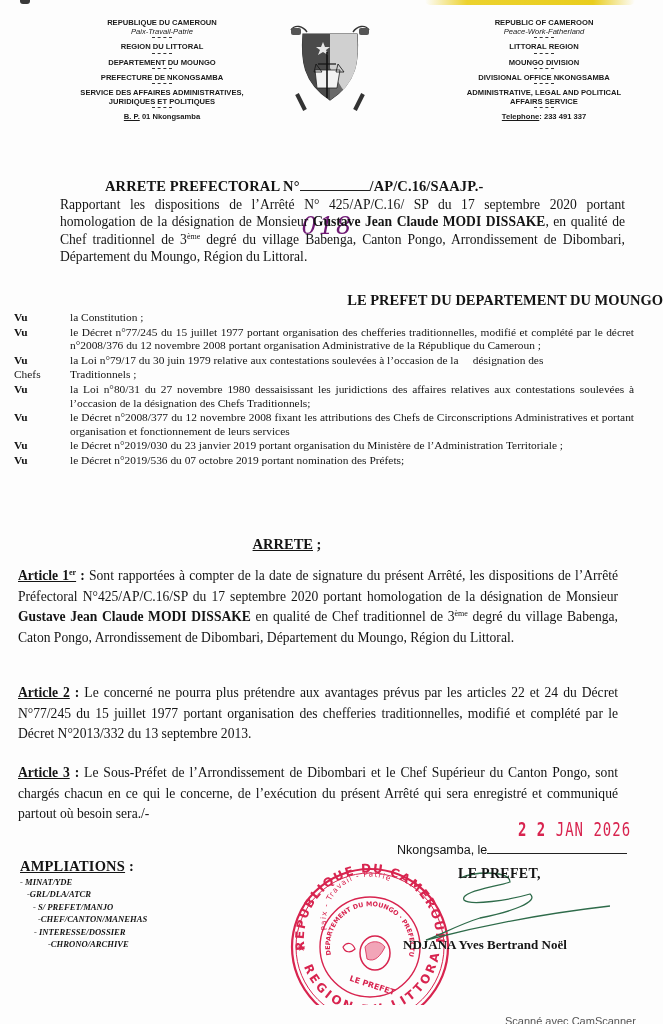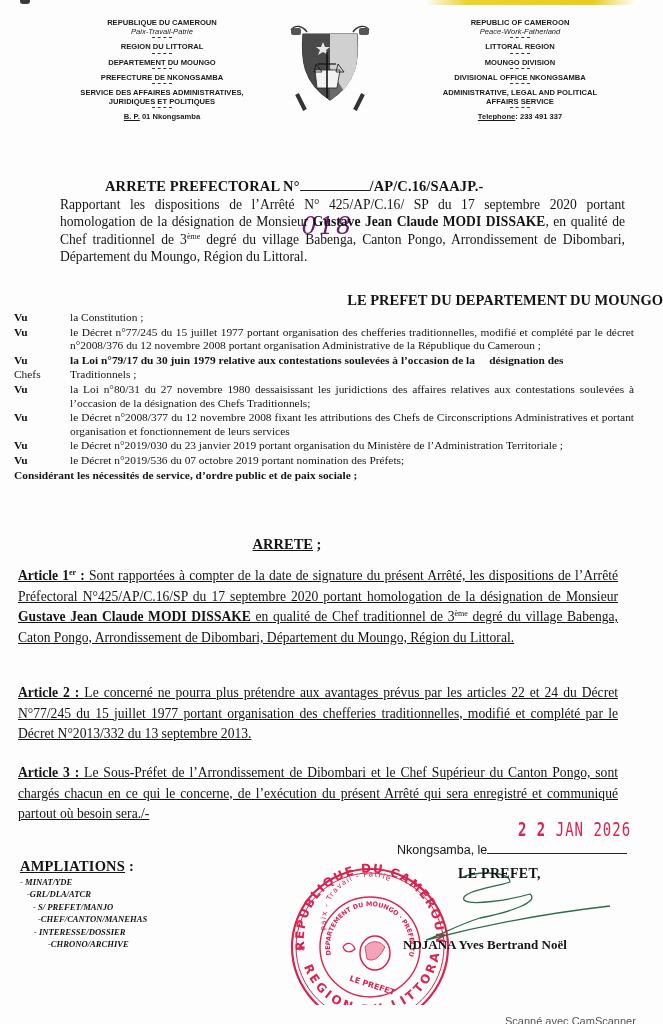--- a/index.html
+++ b/index.html
@@ -17,21 +17,21 @@
   .corner-mark { position:absolute; top:0; left:20px; width:10px; height:4px; background:#3a3a3a; border-radius:0 0 3px 3px; }
 
   
   .header { position: absolute; top: 18px; left: 0; width: 663px; height: 140px; }
   .hcol {
     position: absolute; top: 0; width: 220px; text-align: center;
     font-family: "Liberation Sans", sans-serif; font-weight: bold;
     font-size: 7.6px; line-height: 9.2px; color: #1a1a1a;
   }
   .hcol.left { left: 52px; }
-  .hcol.right { left: 420px; width: 200px; }
+  .hcol.right { left: 444px; width: 200px; }
   .hcol .motto { font-style: italic; font-weight: normal; }
   .hcol .sep { display:block; margin: 1px auto 4px; width: 20px; border-top: 1px dashed #333; height: 0; }
   .hcol .line { display:block; }
   .hcol .ul { text-decoration: underline; }
   .emblem { position: absolute; left: 285px; top: 2px; width: 90px; height: 100px; }
 
   
   .title-row {
     position: absolute; top: 176px; left: 105px; width: 520px;
     font-weight: bold; font-size: 14.5px; letter-spacing: 0.1px;
@@ -66,21 +66,21 @@
   .considerant { font-weight: bold; font-size: 11.4px; margin-top: 1px; }
 
   .arrete-head {
     position: absolute; top: 536px; left: 0; width: 574px; text-align: center;
     font-weight: bold; font-size: 14.5px;
   }
   .arrete-head u { text-decoration: underline; }
 
   .article {
     position: absolute; left: 18px; width: 600px;
-    font-size: 13.6px; line-height: 20.6px; text-align: justify; text-decoration: underline;
+    font-size: 13.6px; line-height: 20.6px; text-align: justify;
   }
   .article .art-label { font-weight: bold; text-decoration: underline; }
   .article b { font-weight: bold; }
   .art1 { top: 566px; }
   .art2 { top: 683px; }
   .art3 { top: 763px; }
 
   
   .date-stamp {
     position: absolute; top: 818px; left: 518px; color: #d8244f;
@@ -187,21 +187,21 @@
   <div class="vu-item">
       <span class="vu-label">Vu</span>
       <span class="vu-text">la Constitution ;</span>
     </div>
   <div class="vu-item">
       <span class="vu-label">Vu</span>
       <span class="vu-text">le Décret n°77/245 du 15 juillet 1977 portant organisation des chefferies traditionnelles, modifié et complété par le décret n°2008/376 du 12 novembre 2008 portant organisation Administrative de la République du Cameroun ;</span>
     </div>
   <div class="vu-item">
       <span class="vu-label">Vu</span>
-      <span class="vu-text" style="white-space:pre;font-weight:bold;">la Loi n°79/17 du 30 juin 1979 relative aux contestations soulevées à l’occasion de la     désignation des</span>
+      <span class="vu-text" style="white-space:pre;">la Loi n°79/17 du 30 juin 1979 relative aux contestations soulevées à l’occasion de la     désignation des</span>
     </div>
   <div class="vu-item chefs-row">
       <span class="vu-label">Chefs</span>
       <span class="vu-text">Traditionnels ;</span>
     </div>
   <div class="vu-item">
       <span class="vu-label">Vu</span>
       <span class="vu-text">la Loi n°80/31 du 27 novembre 1980 dessaisissant les juridictions des affaires relatives aux contestations soulevées à l’occasion de la désignation des Chefs Traditionnels;</span>
     </div>
   <div class="vu-item">
@@ -209,21 +209,20 @@
       <span class="vu-text">le Décret n°2008/377 du 12 novembre 2008 fixant les attributions des Chefs de Circonscriptions Administratives et portant organisation et fonctionnement de leurs services</span>
     </div>
   <div class="vu-item">
       <span class="vu-label">Vu</span>
       <span class="vu-text">le Décret n°2019/030 du 23 janvier 2019 portant organisation du Ministère de l’Administration Territoriale ;</span>
     </div>
   <div class="vu-item">
       <span class="vu-label">Vu</span>
       <span class="vu-text">le Décret n°2019/536 du 07 octobre 2019 portant nomination des Préfets;</span>
     </div>
-  <div class="considerant">Considérant les nécessités de service, d’ordre public et de paix sociale ;</div>
 </div>
 
 <div class="arrete-head"><u>ARRETE</u><span> ;</span></div>
 
 <div class="article art1"><span class="art-label"><span>Article 1</span><sup>er</sup></span><b> : </b><span>Sont rapportées à compter de la date de signature du présent Arrêté, les dispositions de l’Arrêté Préfectoral N°425/AP/C.16/SP du 17 septembre 2020 portant homologation de la désignation de Monsieur </span><b>Gustave Jean Claude MODI DISSAKE</b><span> en qualité de Chef traditionnel de 3</span><sup>ème</sup><span> degré du village Babenga, Caton Pongo, Arrondissement de Dibombari, Département du Moungo, Région du Littoral.</span></div>
 
 <div class="article art2"><span class="art-label">Article 2</span><b> : </b><span>Le concerné ne pourra plus prétendre aux avantages prévus par les articles 22 et 24 du Décret N°77/245 du 15 juillet 1977 portant organisation des chefferies traditionnelles, modifié et complété par le Décret N°2013/332 du 13 septembre 2013.</span></div>
 
 <div class="article art3"><span class="art-label">Article 3</span><b> : </b><span>Le Sous-Préfet de l’Arrondissement de Dibombari et le Chef Supérieur du Canton Pongo, sont chargés chacun en ce qui le concerne, de l’exécution du présent Arrêté qui sera enregistré et communiqué partout où besoin sera./-</span></div>
 

